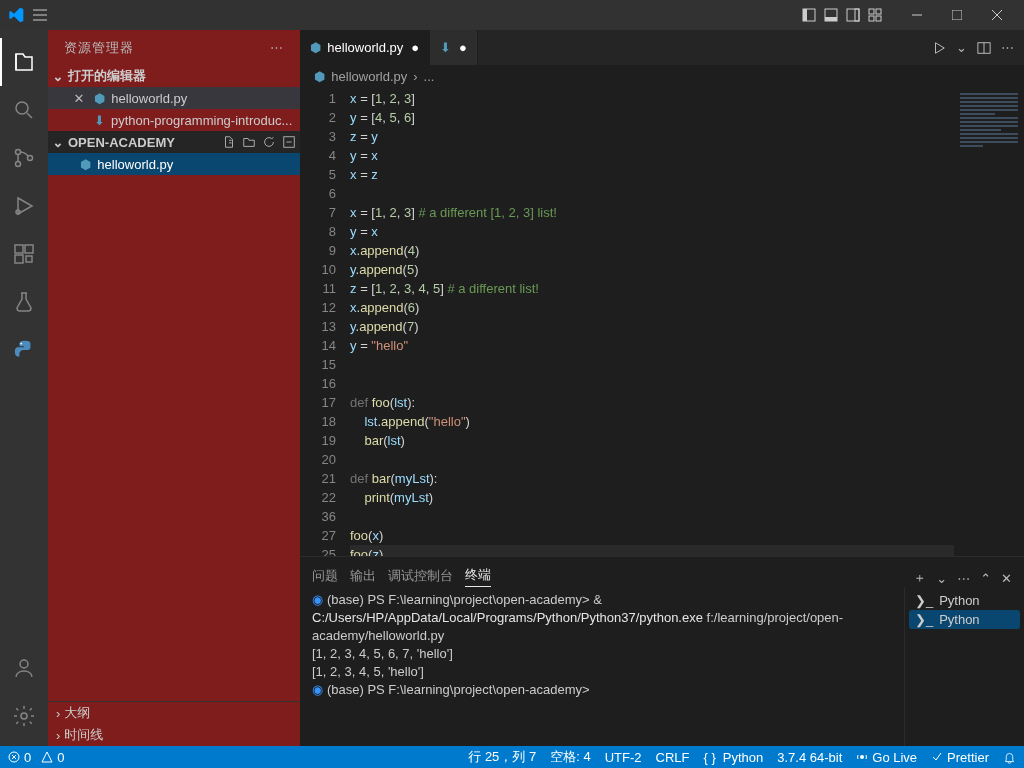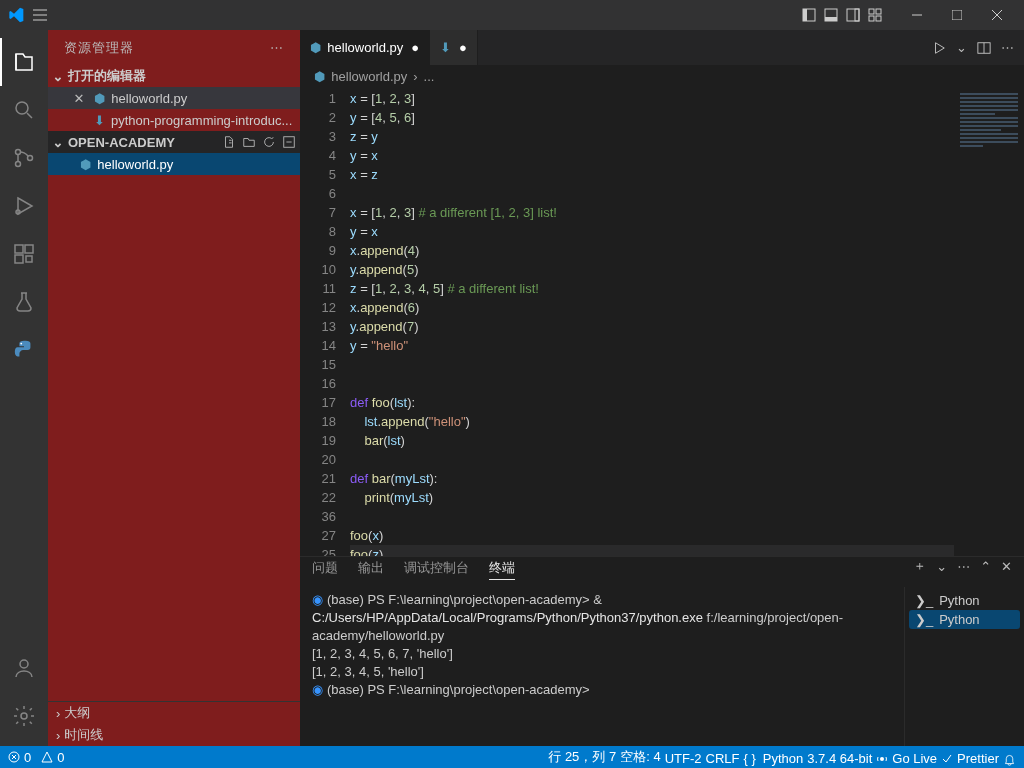--- a/index.html
+++ b/index.html
@@ -38,36 +38,36 @@
 .tab .dot{color:#fff;margin-left:2px}
 .tabactions{margin-left:auto;display:flex;align-items:center;gap:10px;padding:0 10px;color:#bbb}
 .breadcrumb{height:22px;display:flex;align-items:center;padding:0 14px;gap:6px;color:#a0a0a0;font-size:13px}
 .code-area{flex:1;display:flex;overflow:hidden;position:relative}
 .gutter{width:50px;text-align:right;color:#858585;padding:2px 14px 0 0;font-family:Consolas,monospace;font-size:14px;line-height:19px}
 .code{flex:1;font-family:Consolas,monospace;font-size:14px;line-height:19px;color:#d4d4d4;padding-top:2px;white-space:pre}
 .code .line.hl{background:#2a2a2b}
 .minimap{width:70px;background:#1e1e1e;position:relative}
 .minimap .mm{position:absolute;top:6px;left:6px;right:6px;height:90px;opacity:.5}
 .minimap .mm div{height:2px;margin-bottom:2px;background:#5a7a9a}
-.k{color:#8b5cf6}.v{color:#9cdcfe}.n{color:#b5cea8}.s{color:#ce9178}.c{color:#6a9955}.f{color:#dcdcaa}.p{color:#d4d4d4}
+.k{color:#737373}.v{color:#9cdcfe}.n{color:#b5cea8}.s{color:#ce9178}.c{color:#6a9955}.f{color:#dcdcaa}.p{color:#d4d4d4}
 .panel{height:190px;background:#1e1e1e;border-top:1px solid #2b2b2b;display:flex;flex-direction:column}
-.panel-tabs{height:30px;display:flex;align-items:flex-start;padding:0 12px;gap:20px;color:#969696;font-size:11px}
+.panel-tabs{height:30px;display:flex;align-items:flex-end;padding:0 12px;gap:12px;color:#969696;font-size:11px}
 .panel-tabs .pt{cursor:pointer;padding:2px 0}
 .panel-tabs .pt.active{color:#e7e7e7;border-bottom:1px solid #e7e7e7}
 .panel-tabs .pactions{margin-left:auto;display:flex;gap:10px;align-items:center;color:#bbb}
 .panel-body{flex:1;display:flex;overflow:hidden}
 .terminal{flex:1;font-family:Consolas,monospace;font-size:13px;line-height:18px;color:#ccc;padding:4px 12px;overflow:hidden;white-space:pre-wrap}
 .terminal .prompt-ico{color:#3794ff}
 .terminal .yel{color:#e5e5e5}
 .term-side{width:120px;border-left:1px solid #2b2b2b;padding:4px;color:#ccc;font-size:12px}
 .term-side .ts-item{display:flex;align-items:center;gap:6px;padding:2px 6px;border-radius:3px}
 .term-side .ts-item.sel{background:#094771}
 .statusbar{height:22px;background:#007acc;color:#fff;display:flex;align-items:center;font-size:12px;padding:0 8px;gap:12px}
 .statusbar .sb-left{display:flex;align-items:center;gap:10px}
-.statusbar .sb-right{margin-left:auto;display:flex;align-items:flex-end;gap:4px}
+.statusbar .sb-right{margin-left:auto;display:flex;align-items:center;gap:14px}
 .sb-item{display:flex;align-items:center;gap:4px}
 svg{display:block}
 .icon-py{color:#519aba}
 .icon-md{color:#519aba}
 .sidebar-bottom{margin-top:auto;border-top:1px solid #333}
 </style>
 </head>
 <body>
 
 <div class="titlebar">

